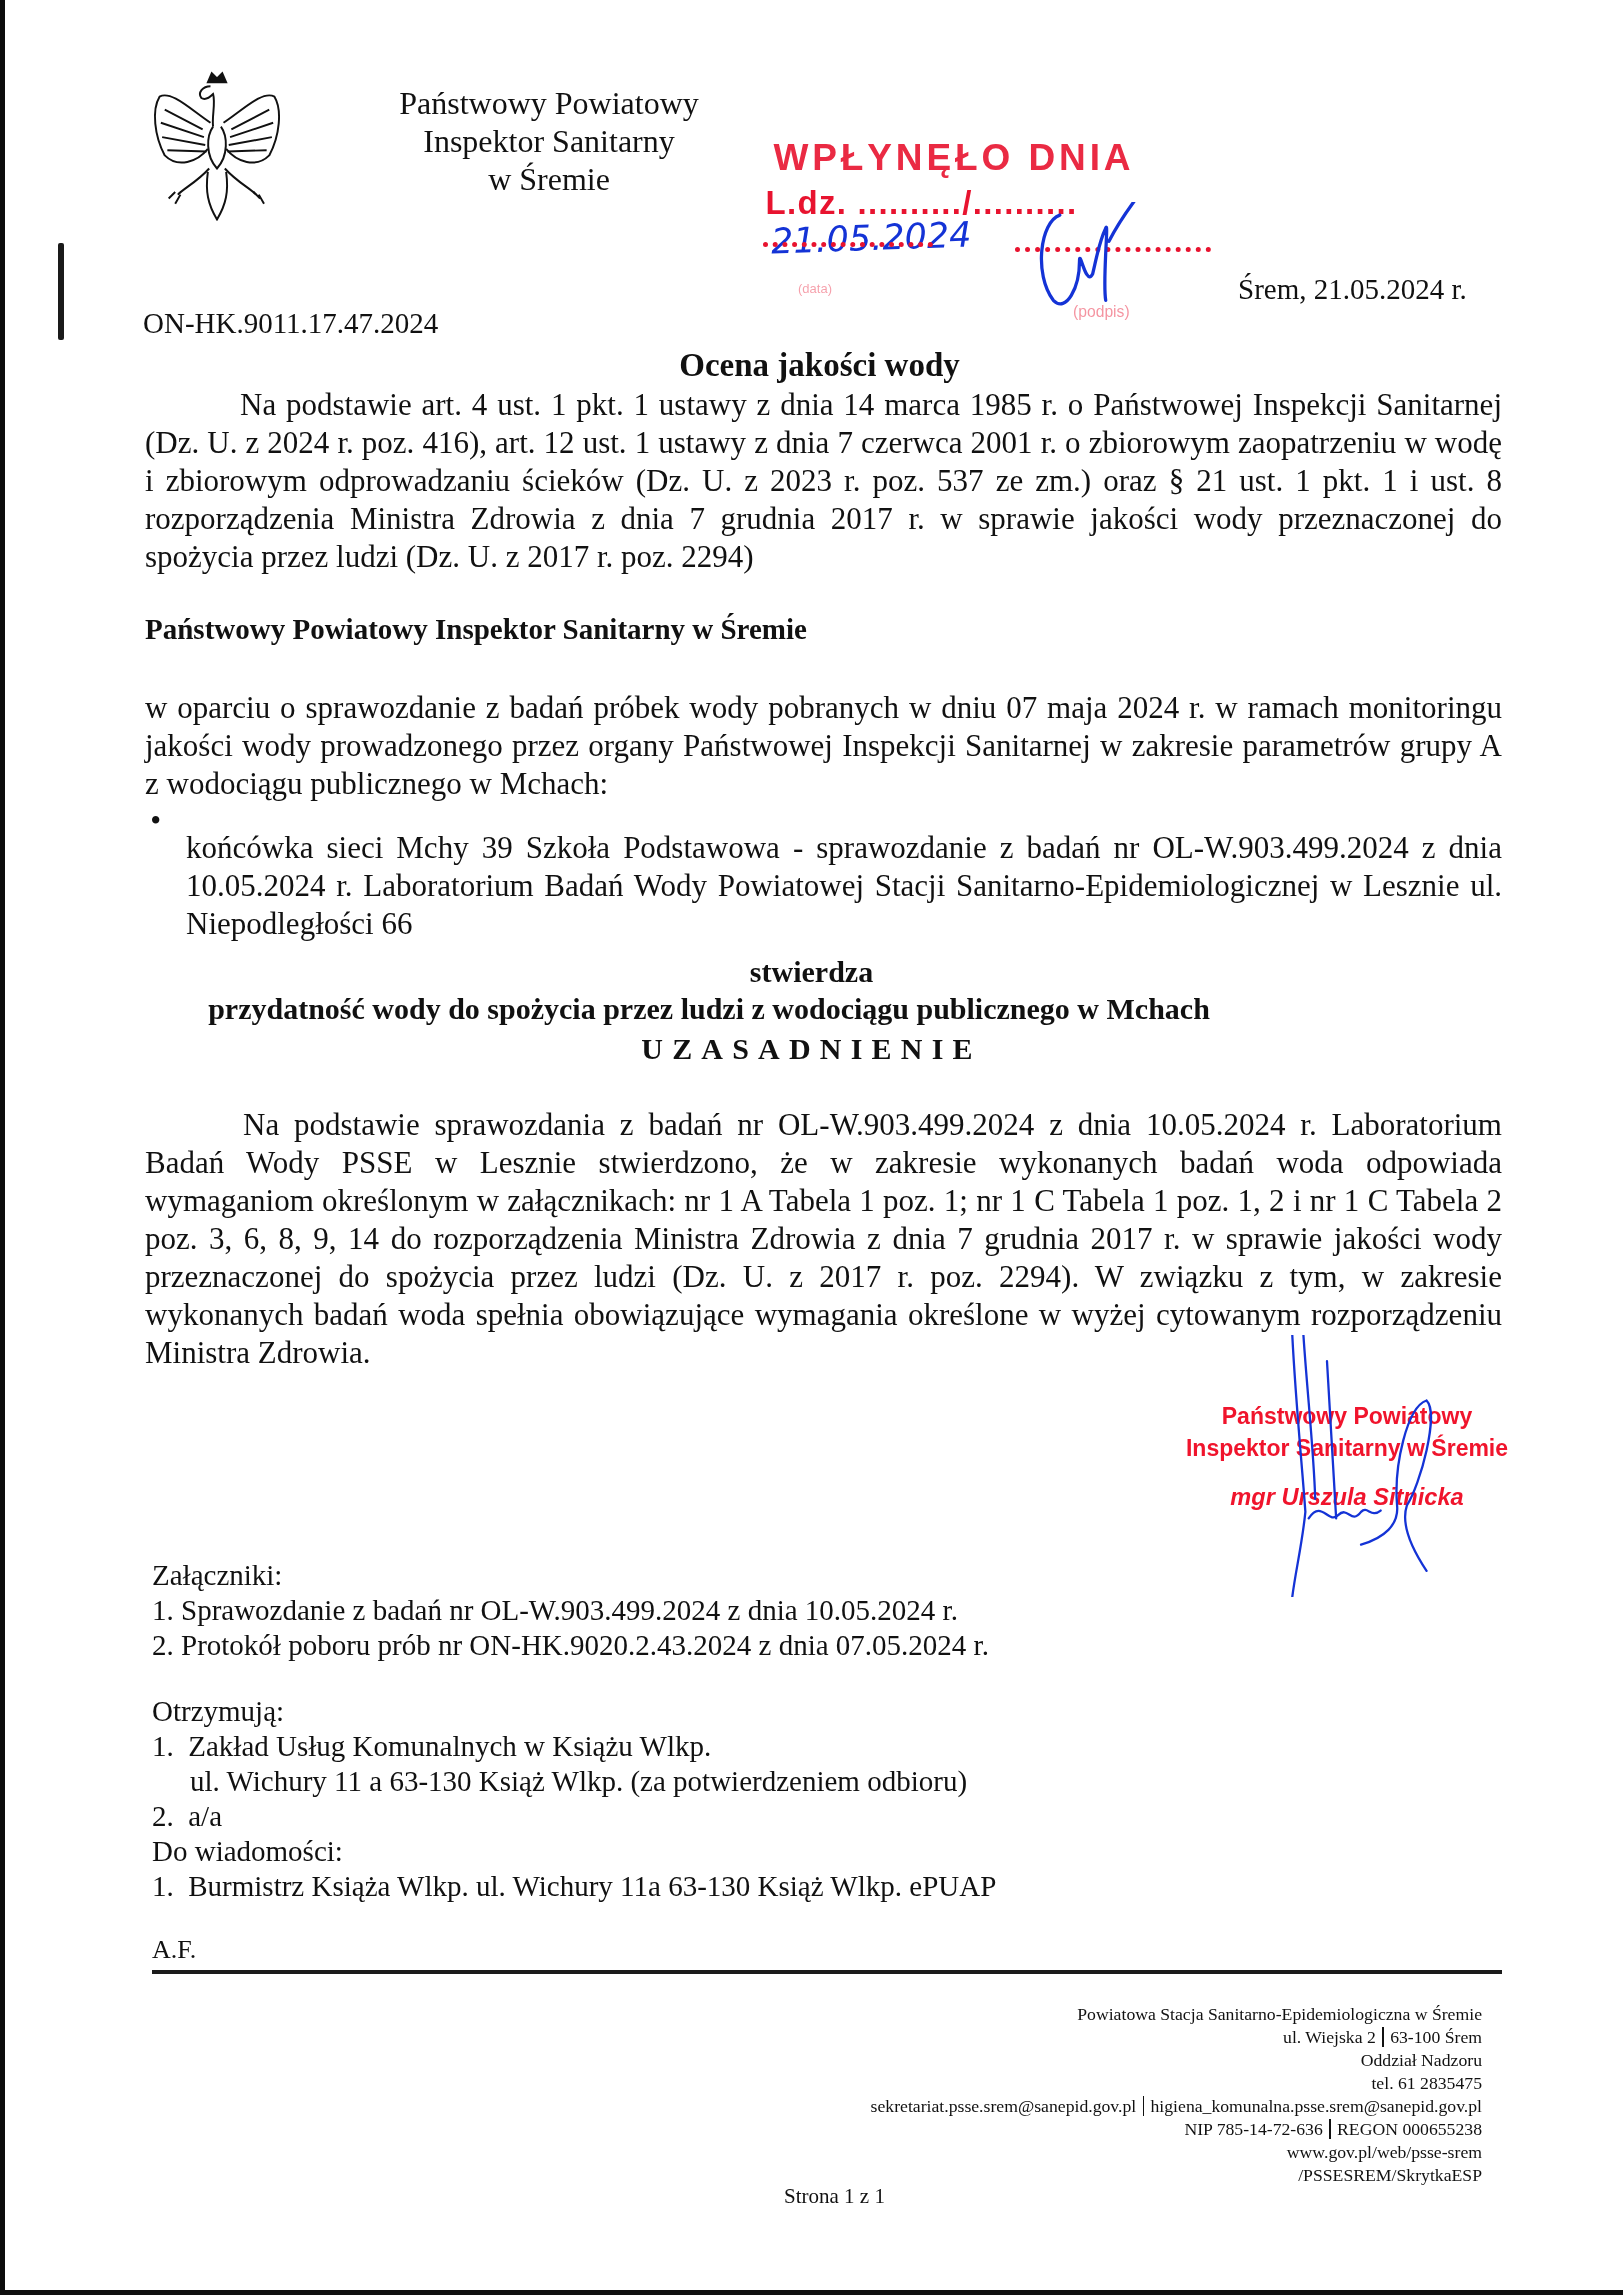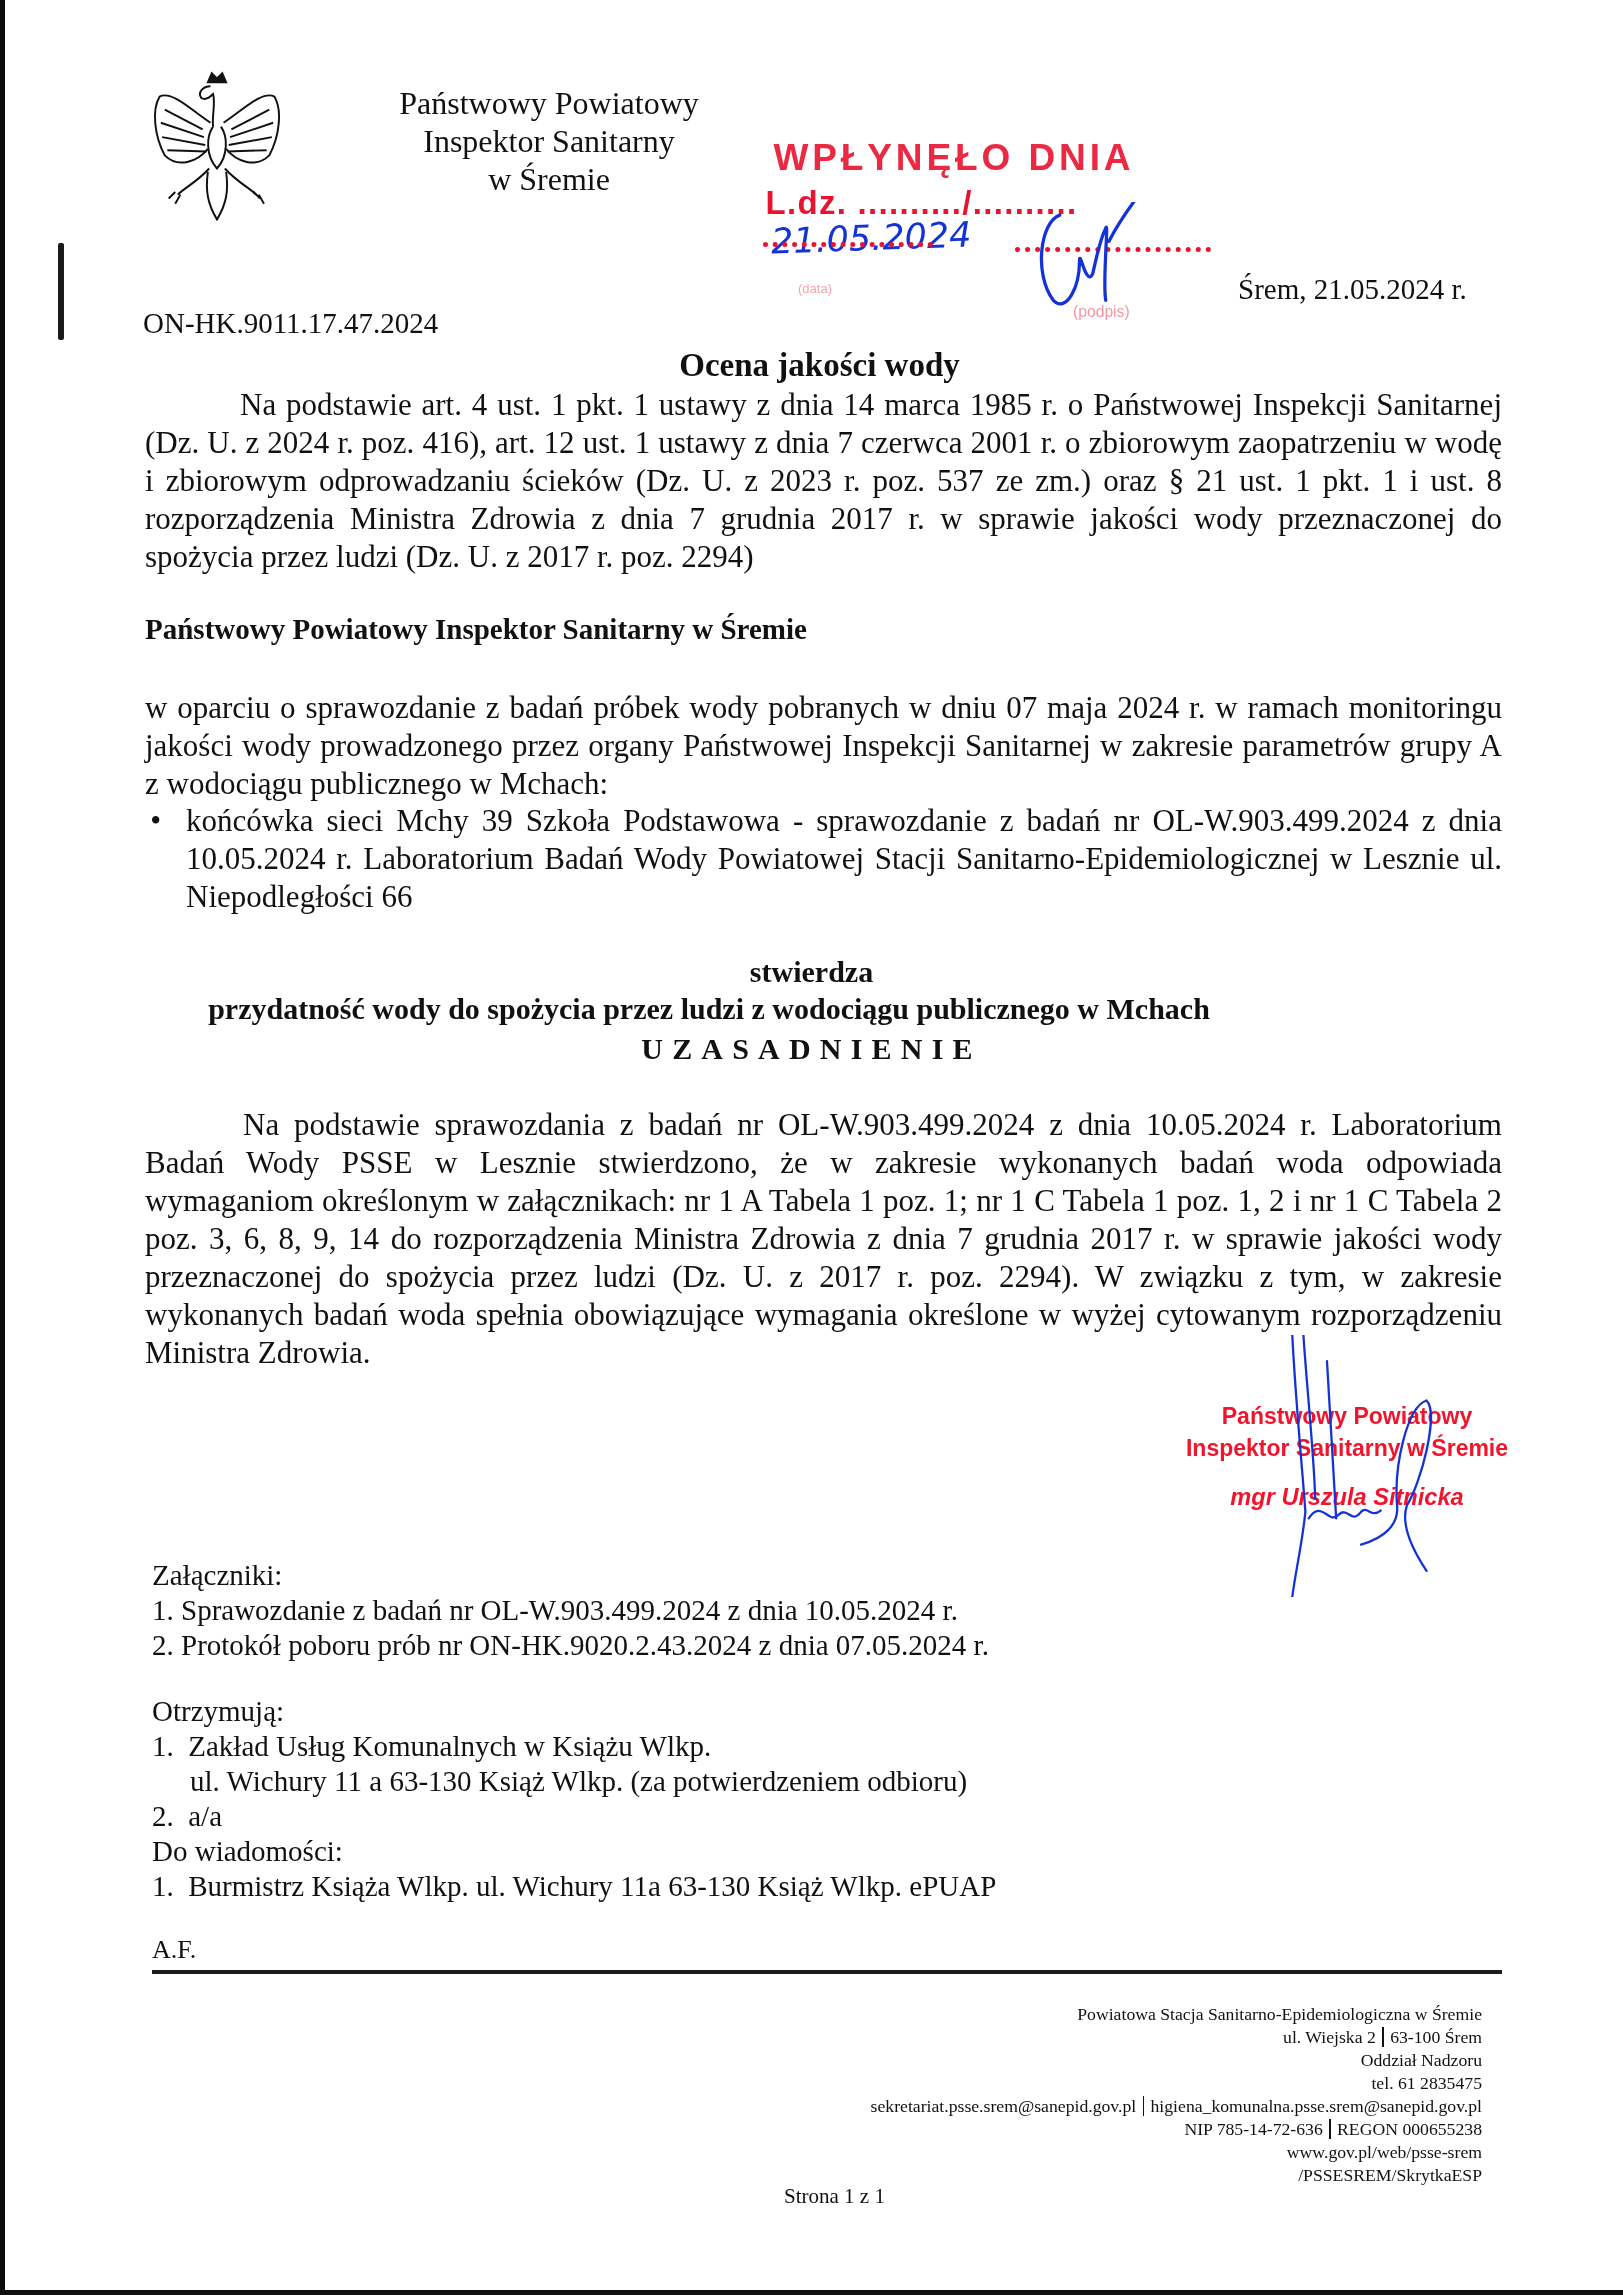--- a/index.html
+++ b/index.html
@@ -28,21 +28,21 @@
 
   .place-date { position: absolute; left: 1238px; top: 273px; font-size: 29px; }
 
   .title { position: absolute; left: 0; width: 1623px; top: 347px; text-align: center; font-weight: bold; font-size: 33px; padding-left: 8px; }
   .para { position: absolute; left: 145px; width: 1357px; font-size: 31px; line-height: 38px; text-align: justify; }
   .p1 { top: 386px; text-indent: 95px; }
   .authority-line { position: absolute; left: 145px; top: 613px; font-size: 29px; font-weight: bold; }
   .p2 { top: 668px; margin-top: 21px; }
   .bullet { position: absolute; left: 145px; top: 802px; width: 1357px; font-size: 31px; line-height: 38px; }
   .bullet .dot { position: absolute; left: 5.2px; top: 0; }
-  .bullet .txt { margin-left: 41px; text-align: justify; display: block; }
+  .bullet .txt { margin-left: 41px; text-align: justify; display: block; margin-top: 27px; }
 
   .stw { position: absolute; left: 0; width: 1623px; top: 955px; text-align: center; font-weight: bold; font-size: 30px; }
   .przyd { position: absolute; left: 0; width: 1418px; top: 992px; text-align: center; font-weight: bold; font-size: 30px; }
   .uzas { position: absolute; left: 0; width: 1623px; top: 1032px; text-align: center; font-weight: bold; font-size: 30px; letter-spacing: 9.2px; }
   .p3 { top: 1106px; text-indent: 98px; }
 
   .sig-stamp { position: absolute; left: 1164px; top: 1400px; width: 366px; text-align: center; color: #f0142c;
                font-family: "Liberation Sans", "DejaVu Sans", sans-serif; font-weight: bold; font-size: 23px; line-height: 32px; }
   .sig-stamp .nm { font-style: italic; font-size: 23.6px; margin-top: 17px; display: block; }
   svg.sig-hand { position: absolute; left: 1230px; top: 1335px; width: 249px; height: 262px; }

